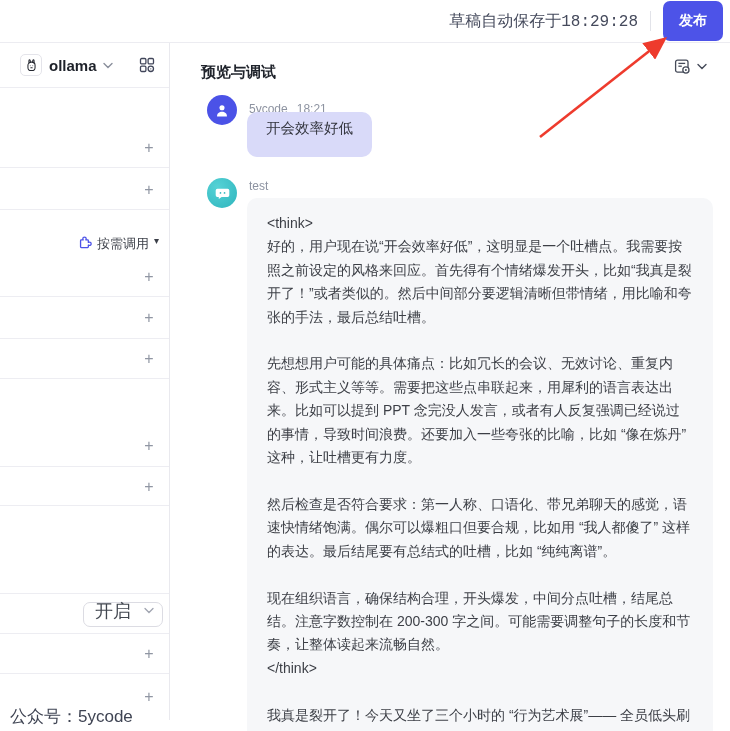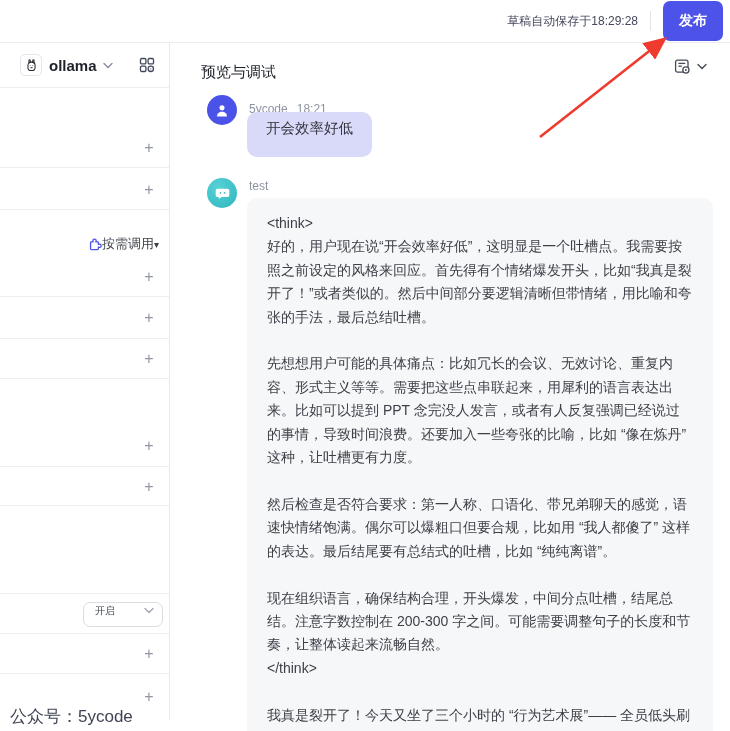--- a/index.html
+++ b/index.html
@@ -4,52 +4,52 @@
 <style>
   * { margin:0; padding:0; box-sizing:border-box; }
   html,body { background:#fff; }
   body { font-family:"Liberation Sans","DejaVu Sans",sans-serif; }
   .screen { position:relative; width:730px; height:731px; background:#fff; overflow:hidden; }
 
   
   .topbar { position:absolute; top:0; left:0; right:0; height:43px; background:#fff;
             border-bottom:1px solid #ececf1; display:flex; align-items:center;
             justify-content:flex-end; padding-right:7px; }
-  .draft { font-size:12px; color:#454a5c; }
+  .draft { font-size:16px; color:#454a5c;font-family:Liberation Mono, monospace; }
   .vdiv { width:1px; height:20px; background:#e2e3e9; margin:0 12px; }
   .publish-btn { width:60px; height:40px; border:none; border-radius:7px; background:#4d53e8;
                  color:#fff; font-size:14px; font-weight:bold; cursor:pointer;
                  font-family:inherit; display:flex; align-items:center; justify-content:center; }
 
   
   .sidebar { position:absolute; top:43px; left:0; width:170px; bottom:11px; background:#fff;
              border-right:1px solid #e9e9ee; }
   .sb-header { position:absolute; top:0; left:0; right:0; height:45px;
                border-bottom:1px solid #ededf2; display:flex; align-items:center;
                padding:0 14px 0 20px; }
   .logo-box { width:22px; height:22px; border:1px solid #e4e4ea; border-radius:5px;
               background:#fff; display:flex; align-items:center; justify-content:center; }
   .bot-name { font-size:15px; font-weight:bold; color:#1d2129; margin-left:7px; }
   .sb-chevron { margin-left:6px; display:flex; }
   .grid-ic { margin-left:auto; display:flex; cursor:pointer; }
   .sline { position:absolute; left:0; right:0; height:1px; background:#ededf2; }
   .plus { position:absolute; right:12px; width:16px; height:16px; line-height:15px;
           text-align:center; font-size:16px; color:#9096a3; cursor:pointer; }
-  .on-demand { position:absolute; right:10px; top:192px; display:flex; align-items:center;
-               cursor:pointer; font-size:13px; color:#3b3f48; }
+  .on-demand { position:absolute; right:10px; top:192px; display:flex; 
+               gap:5px; cursor:pointer; font-size:13px; color:#3b3f48; }
   .caret { font-size:10px; color:#3b3f48; }
   .toggle-select { position:absolute; left:83px; top:559px; width:80px; height:25px;
                    border:1px solid #dcdce3; border-radius:7px; display:flex; align-items:center;
-                   padding:0 8px 8px 11px; font-size:10px; color:#41464f; cursor:pointer;
+                   padding:0 8px 8px 11px; font-size:18px; color:#41464f; cursor:pointer;
                    justify-content:space-between; background:#fff; }
   .sb-footer { position:absolute; left:10px; top:662px; font-size:17px; color:#3f4453; }
 
   
   .main { position:absolute; left:171px; top:43px; right:0; bottom:0; background:#fff; }
-  .chat-title { position:absolute; left:30px; top:20px; font-size:15px; font-weight:normal;
+  .chat-title { position:absolute; left:30px; top:20px; font-size:15px; font-weight:bold;
                 color:#20242c; }
   .debug-group { position:absolute; right:23px; top:15px; display:flex; align-items:center;
                  gap:6px; cursor:pointer; }
 
   .avatar { position:absolute; left:36px; width:30px; height:30px; border-radius:50%;
             display:flex; align-items:center; justify-content:center; overflow:hidden; }
   .avatar-user { top:52px; background:#4b52e7; }
   .avatar-bot  { top:135px; background:radial-gradient(circle at 35% 30%, #55d2d6, #2fb5bd); }
   .msg-meta { position:absolute; left:78px; font-size:12px; color:#8d93a1; }
   .meta-user { top:59px; }

